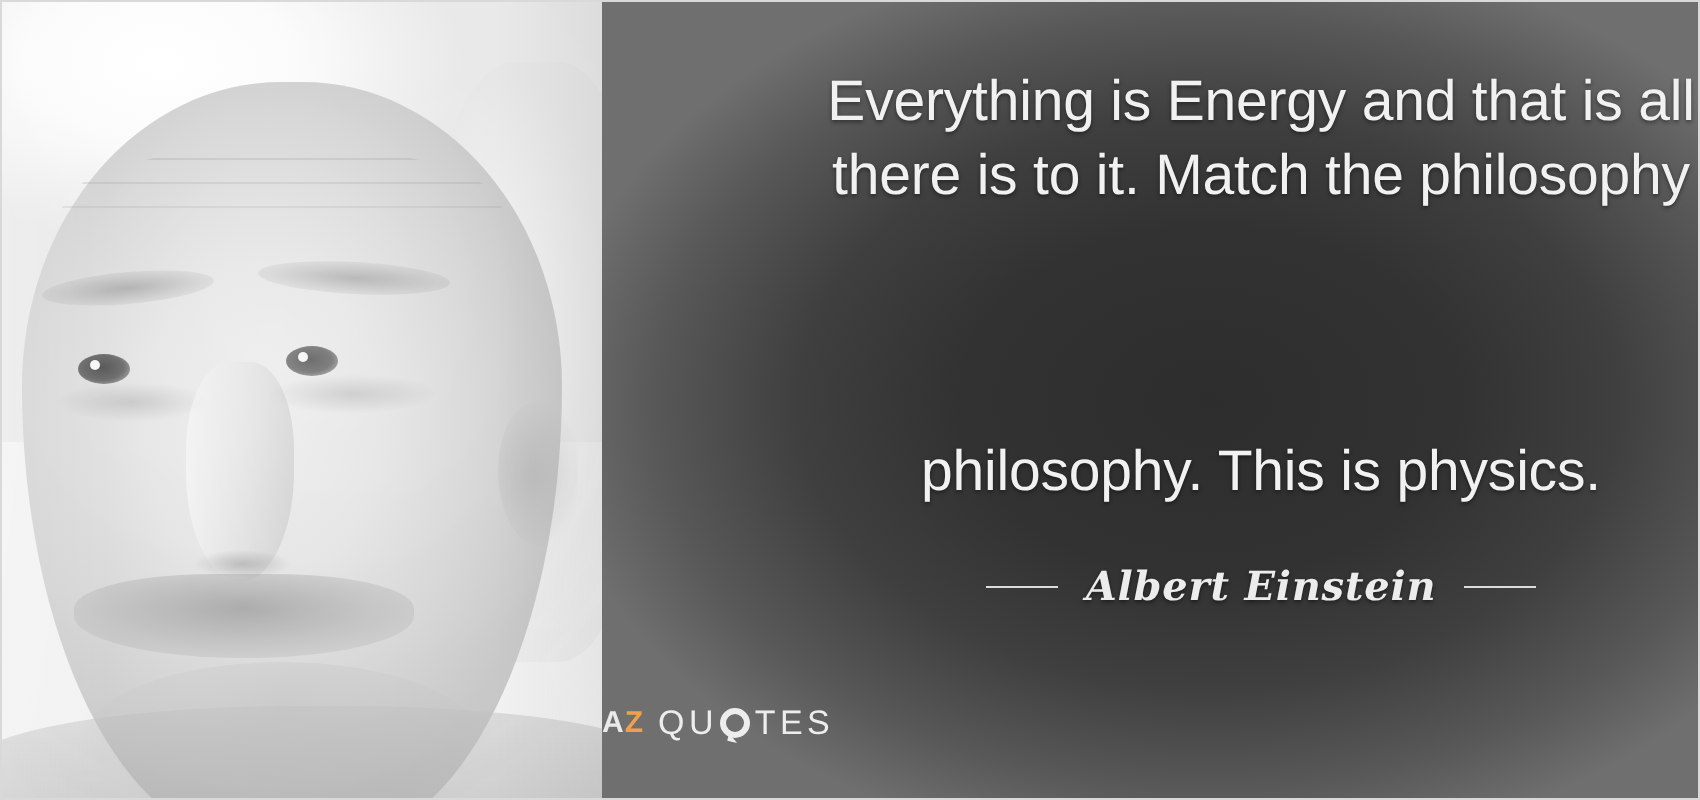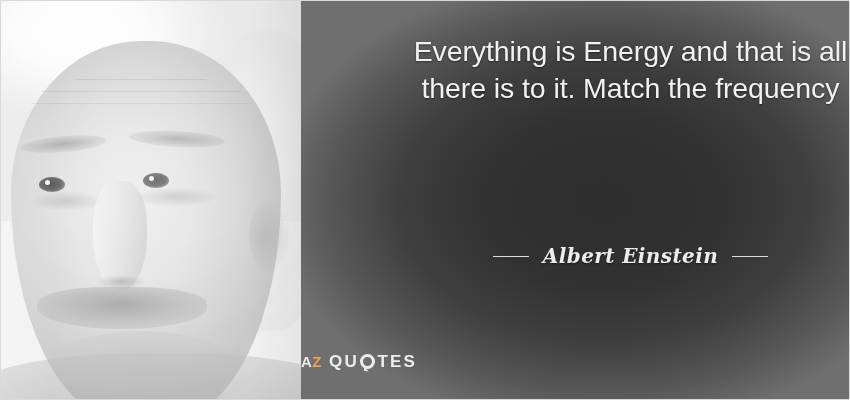--- a/index.html
+++ b/index.html
@@ -197,21 +197,21 @@
     font-weight: bold;
     letter-spacing: .5px;
     line-height: 1;
   }
   .brand-az .az-a { color: #e9e9e9; }
   .brand-az .az-z { color: #f0a04b; }
   .brand-quotes {
     display: flex;
     align-items: center;
     font-size: 17px;
-    font-weight: bold;
+    font-weight: normal;
     color: #ededed;
     letter-spacing: 2.2px;
     line-height: 1;
   }
   .bubble-o {
     position: relative;
     display: inline-block;
     width: 15px;
     height: 15px;
     border: 3.5px solid #ededed;
@@ -257,24 +257,25 @@
       <div class="p-shoulder"></div>
       <div class="p-wash"></div>
       <div class="p-vignette"></div>
     </div>
   </div>
 
   <div class="quote-panel">
 
     <div class="quote-text">
       <span>Everything is Energy and that is all</span><br>
-      <span>there is to it. Match the frequency</span><br>
+      <span>there is to it. Match the philosophy</span><br>
       <br>
       <br>
       <br>
+      <span>philosophy. This is physics.</span>
     </div>
 
     <div class="attribution">
       <span class="attr-rule"></span>
       <span class="attr-name">Albert Einstein</span>
       <span class="attr-rule"></span>
     </div>
 
     <div class="brand">
       <span class="brand-az"><span class="az-a">A</span><span class="az-z">Z</span></span>

